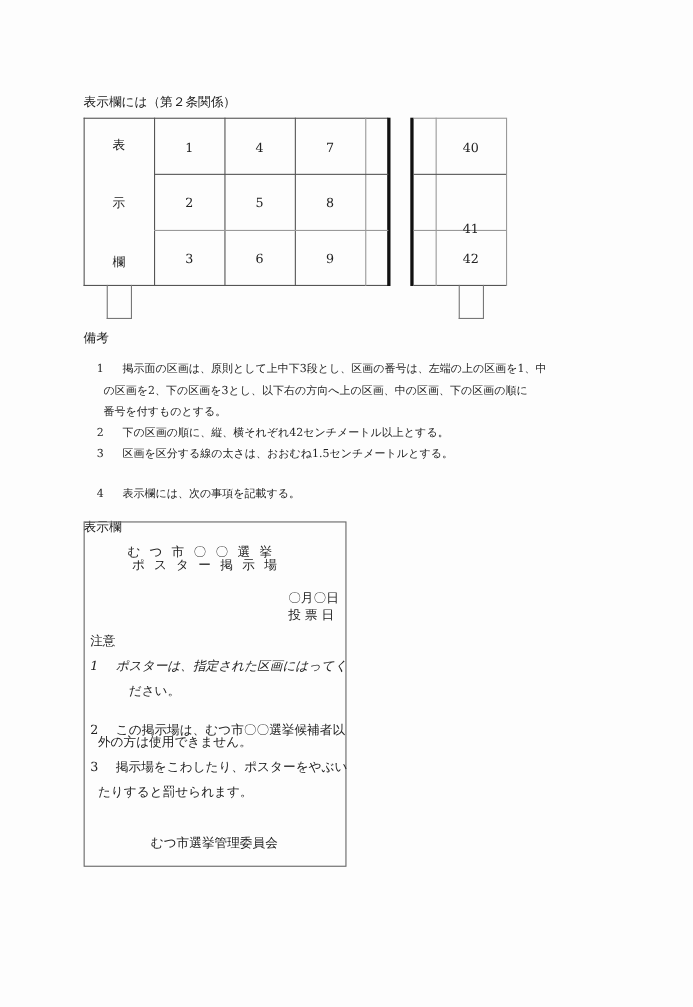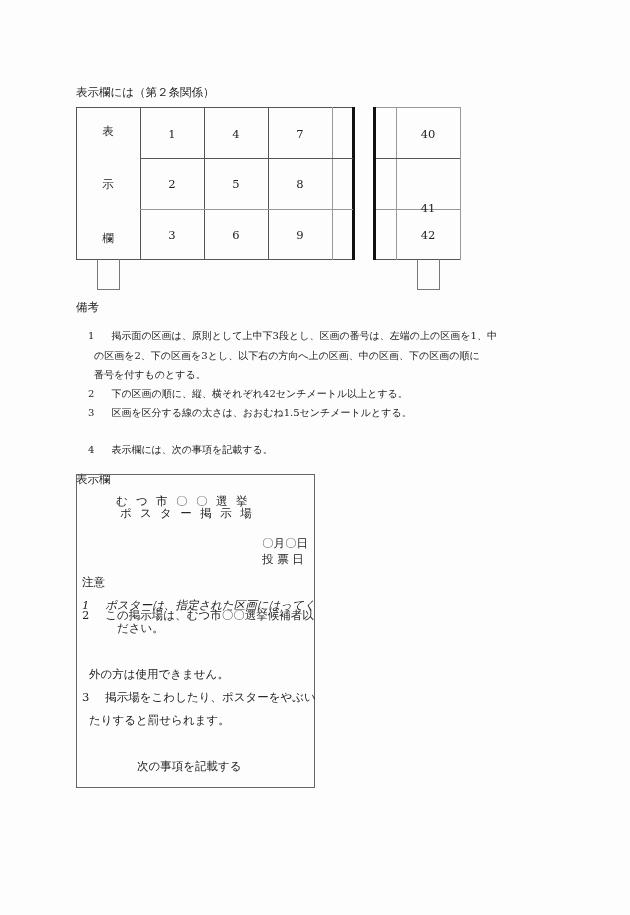--- a/index.html
+++ b/index.html
@@ -96,23 +96,23 @@
 <div class="abs txt" style="left:262px;top:536px;">〇月〇日</div>
 <div class="abs txt" style="left:262px;top:552px;">投 票 日</div>
 
 <div class="abs txt" style="left:82px;top:575px;">注意</div>
 
 <div class="abs txt" style="left:82px;top:598px;font-style:italic;">
   <span>1</span><span style="display:inline-block;width:16px;"></span><span>ポスターは、指定された区画にはってく</span>
 </div>
 <div class="abs txt" style="left:89px;top:621px;margin-left:28px;">ださい。</div>
 
-<div class="abs txt" style="left:82px;top:608px;">
+<div class="abs txt" style="left:82px;top:656px;">
   <span>2</span><span style="display:inline-block;width:16px;"></span><span>この掲示場は、むつ市〇〇選挙候補者以</span>
 </div>
 <div class="abs txt" style="left:89px;top:667px;">外の方は使用できません。</div>
 
 <div class="abs txt" style="left:82px;top:690px;">
   <span>3</span><span style="display:inline-block;width:16px;"></span><span>掲示場をこわしたり、ポスターをやぶい</span>
 </div>
 <div class="abs txt" style="left:89px;top:713px;">たりすると罰せられます。</div>
 
-<div class="abs txt" style="left:137px;top:759px;">次の事項を記載する</div>
+<div class="abs txt" style="left:137px;top:759px;">むつ市選挙管理委員会</div>
 
 </body></html>

